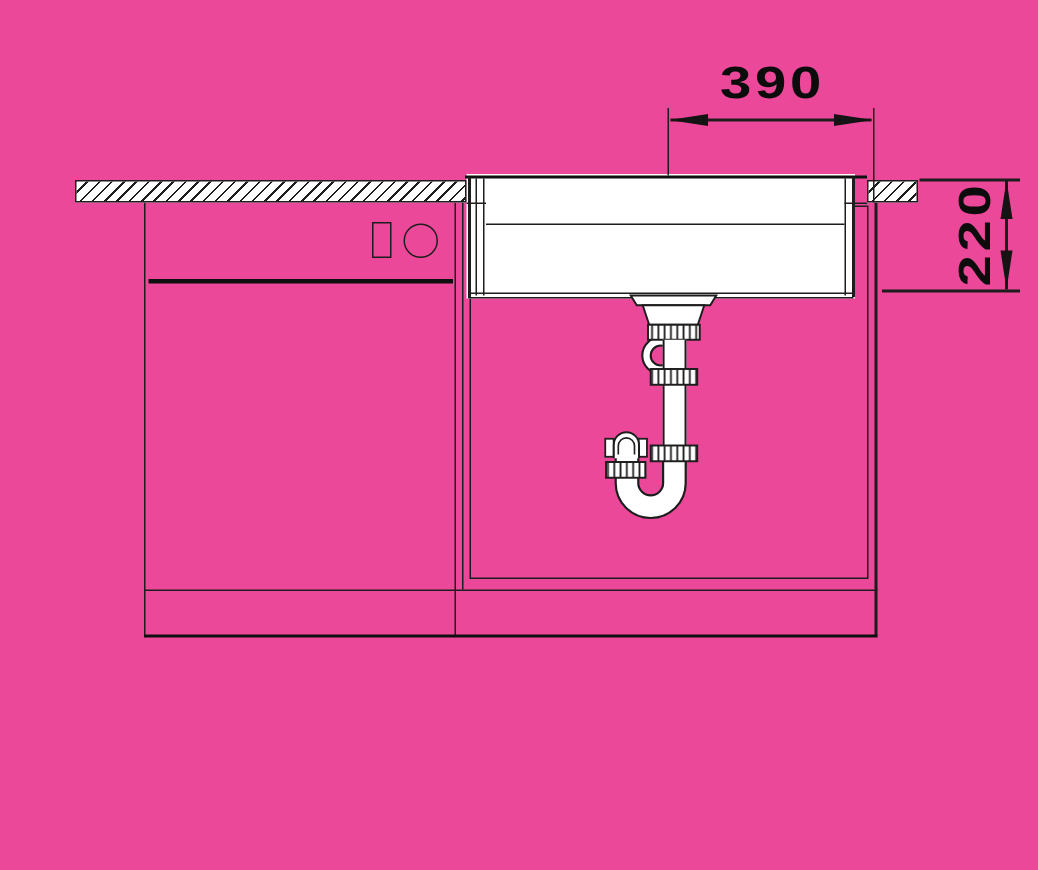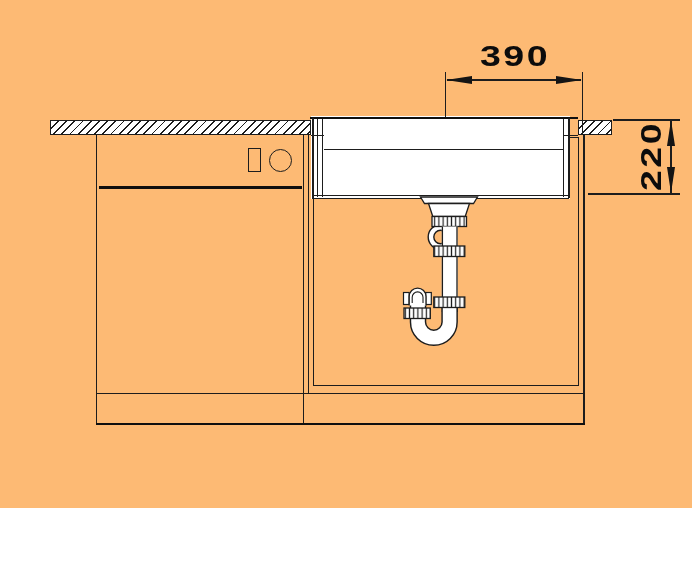--- a/index.html
+++ b/index.html
@@ -1,17 +1,17 @@
 <!DOCTYPE html>
 <html><head>
 <meta charset="utf-8">
 <style>
   html,body{margin:0;padding:0;background:#ffffff;}
   #canvas{
-    position:relative;width:692px;height:508px;background:#fdba74;overflow:hidden;
+    position:relative;width:692px;height:580px;background:#ec4899;overflow:hidden;
     font-family:"Liberation Sans", sans-serif;
   }
   .ln{position:absolute;background:#1d1d1d;}
   .thick{background:#0f0f0f;}
   .box{position:absolute;border:1.3px solid #1d1d1d;box-sizing:border-box;background:transparent;}
   .hatch{
     position:absolute;box-sizing:border-box;border:1.2px solid #1d1d1d;background-color:#fff;
     background-image:repeating-linear-gradient(135deg,rgba(0,0,0,0) 0 4.6px,#1d1d1d 4.6px 5.8px);
   }
   .whitefill{position:absolute;background:#ffffff;}

